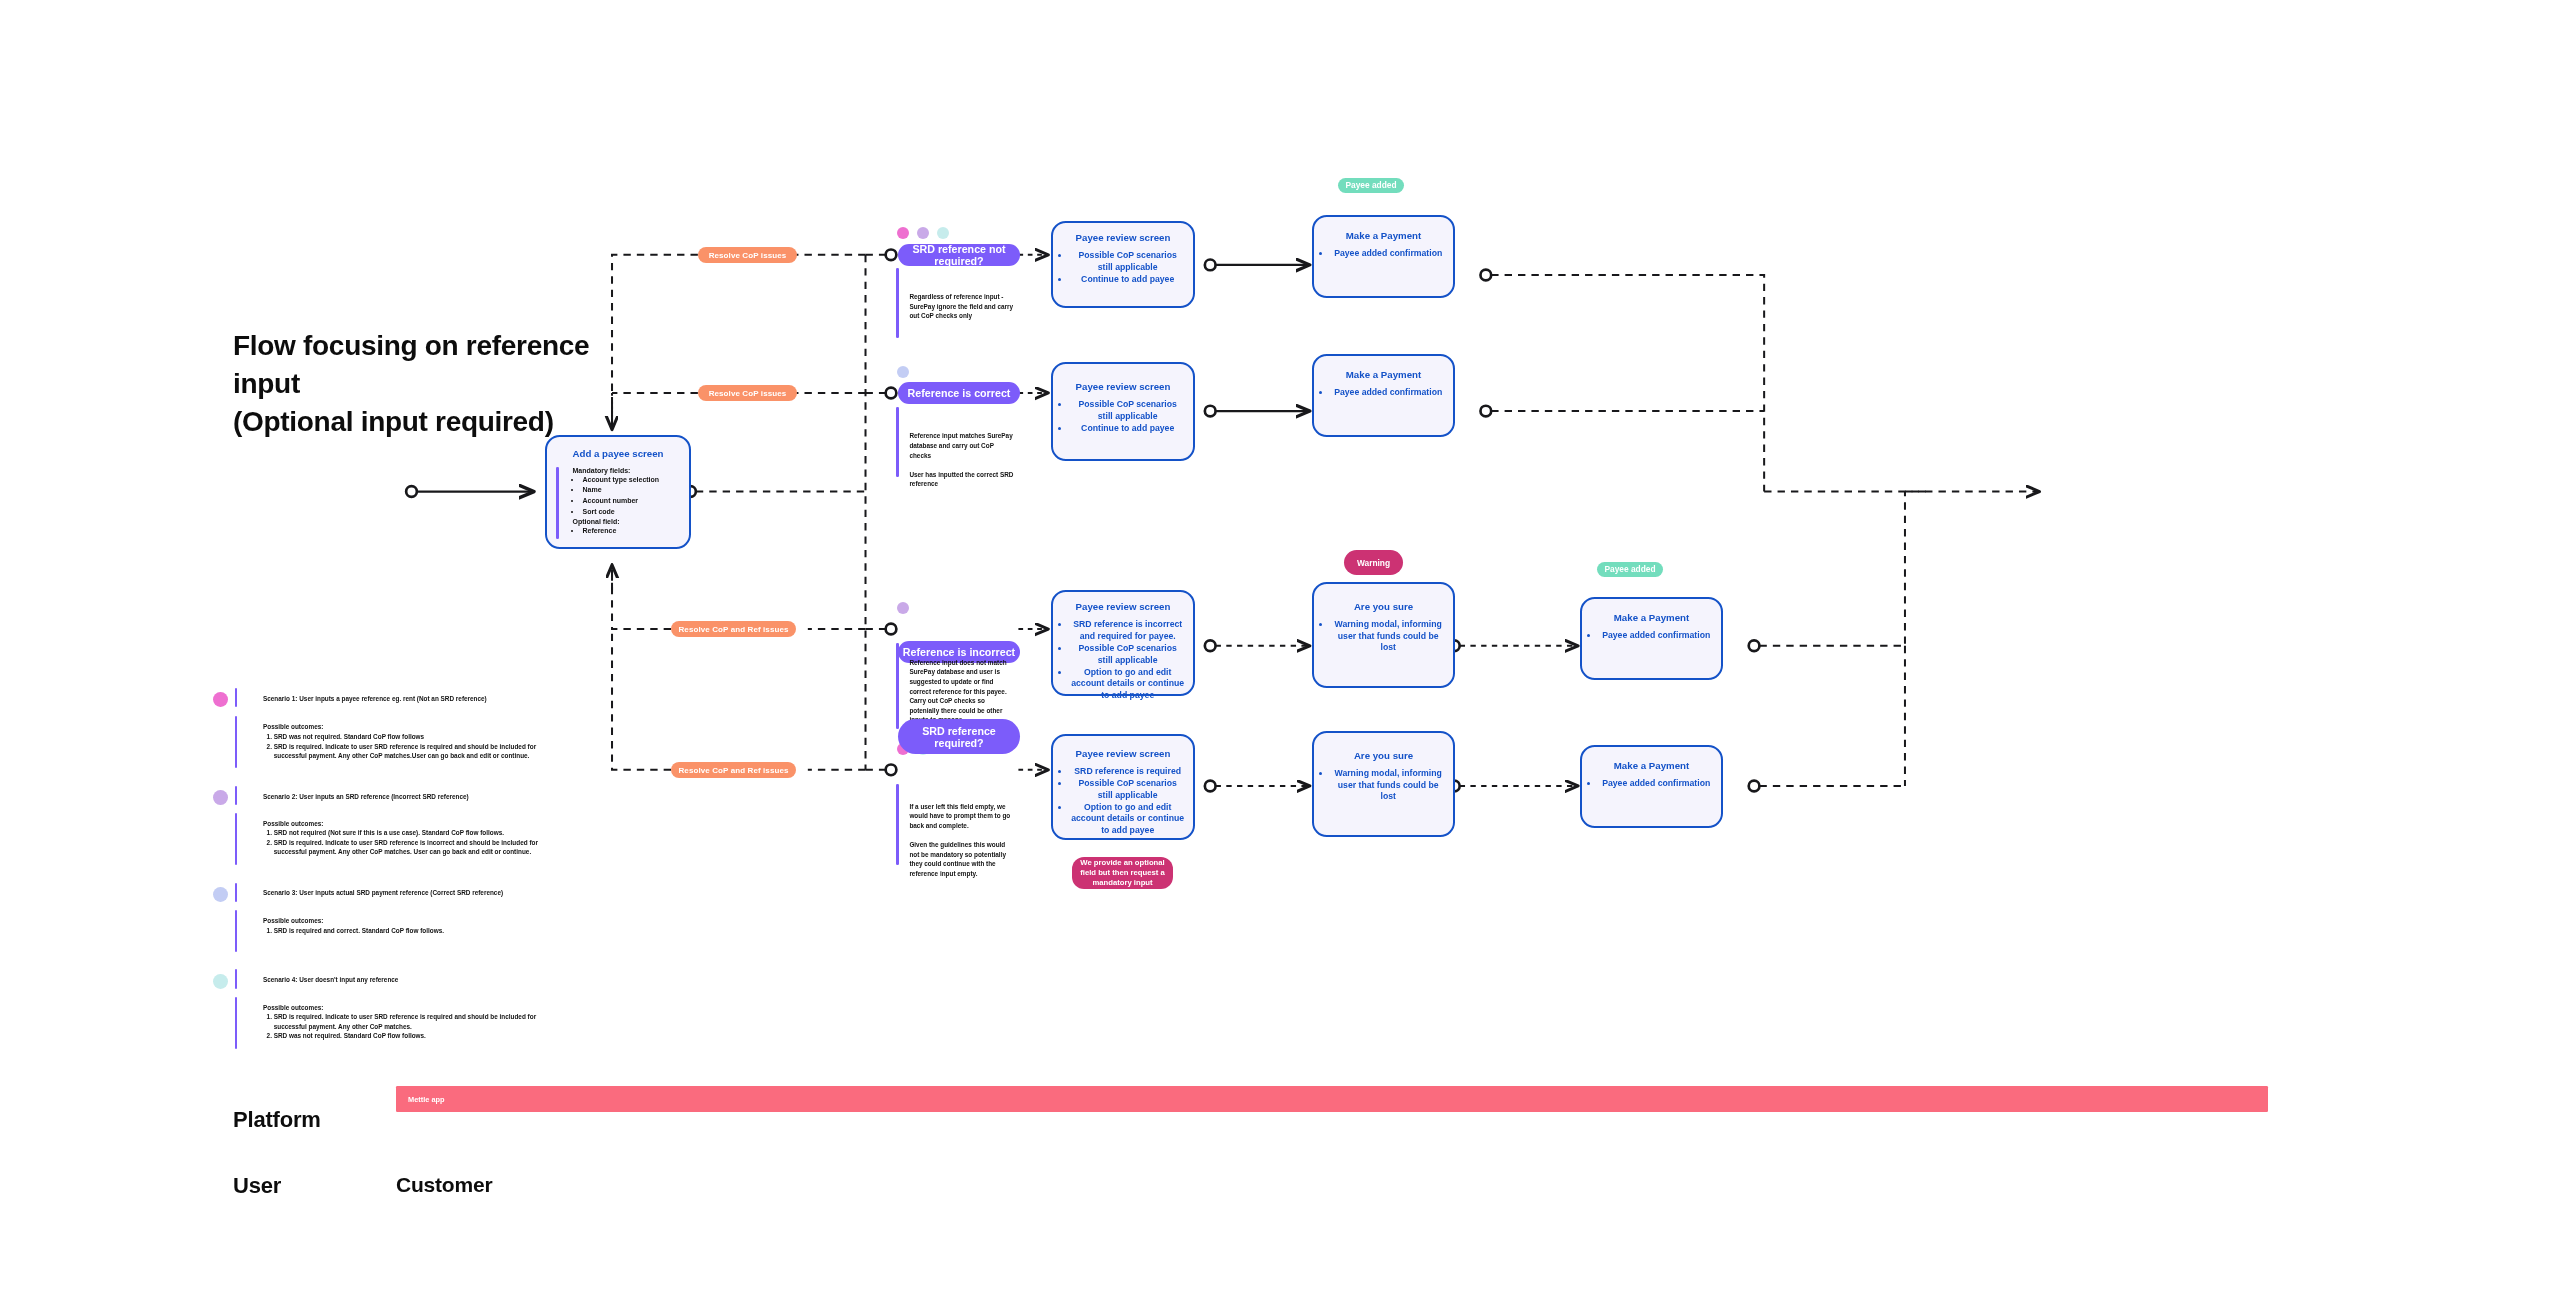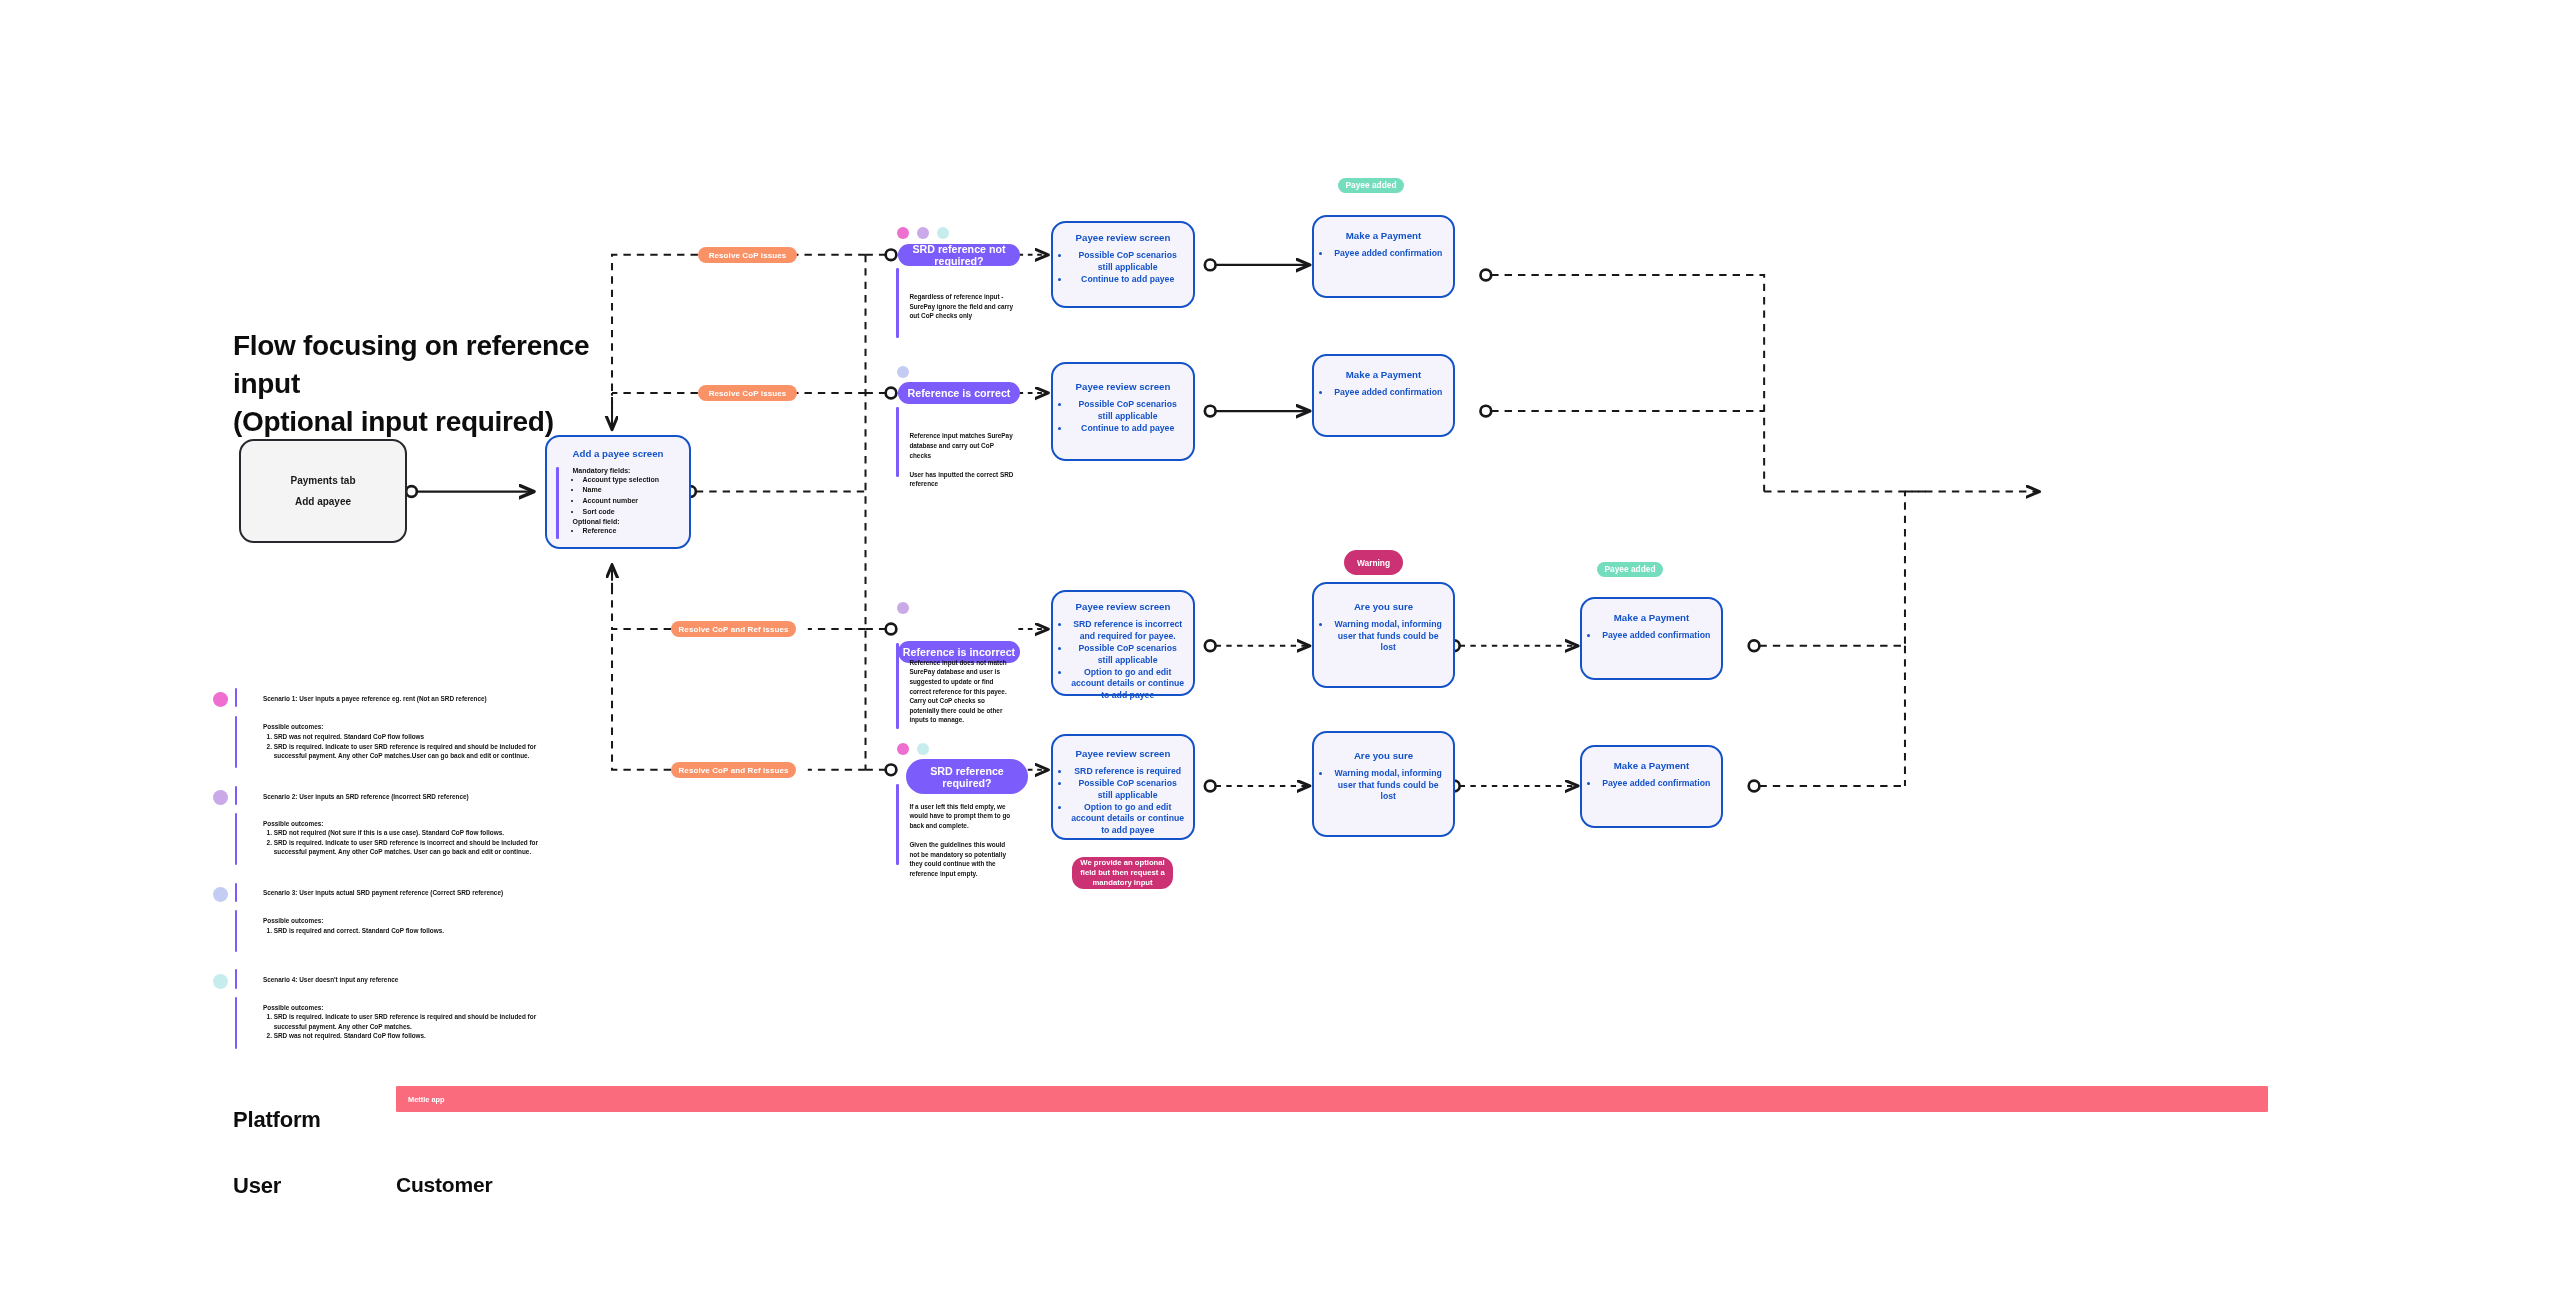--- a/index.html
+++ b/index.html
@@ -278,24 +278,20 @@
     <path d="M912,630 L912,640" stroke="#18181b" stroke-width="3" fill="none"></path>
     <line x1="912" y1="606" x2="912" y2="640" stroke="#18181b" stroke-width="3" stroke-dasharray="11 9" marker-end="url(#arr)"></line>
     <line x1="912" y1="880" x2="912" y2="843" stroke="#18181b" stroke-width="3" stroke-dasharray="11 9" marker-end="url(#arr)"></line>
   </svg>
 
   <div class="abs" id="flow-title">
     <span>Flow focusing on reference input</span>
     <span class="l2">(Optional input required)</span>
   </div>
 
-  <div class="abs node-grey" style="left:239px; top:439px; width:168px; height:104px; display:flex; flex-direction:column; justify-content:center; gap:9.4px;">
-    <div class="node-line">Payments tab</div>
-    <div class="node-line">Add apayee</div>
-  </div>
 
   <div class="abs node-blue" style="left:545px; top:435px; width:146px; height:114px; padding:10.7px 0 0 0;">
     <div class="n-title">Add a payee screen</div>
     <div class="payee-screen-body">
       <div class="purple-rule" style="height:72px;"></div>
       <div class="payee-fields">
         <div class="hdr">Mandatory fields:</div>
         <ul>
           <li>Account type selection</li>
           <li>Name</li>
@@ -421,21 +417,21 @@
   <div class="abs node-blue" style="left:1580px; top:597px; width:143px; height:83px; padding:13.4px 0 0 0;">
     <div class="n-title">Make a Payment</div>
     <ul>
       <li>Payee added confirmation</li>
     </ul>
   </div>
 
   <div class="abs dot dot-pink" style="left:897px; top:743px; width:12px; height:12px;"></div>
   <div class="abs dot dot-mint" style="left:917px; top:743px; width:12px; height:12px;"></div>
 
-  <div class="abs pill pill-purple" style="left:898px; top:759px; width:122px; height:35px;margin-left:8px;">
+  <div class="abs pill pill-purple" style="left:898px; top:719px; width:122px; height:35px;">
     <span>SRD reference required?</span>
   </div>
   <div class="abs annot" style="left:896px; top:784px; width:121px;">
     <div class="purple-rule" style="height:81px;"></div>
     <div class="txt" style="width:107px; margin-top:8px; white-space:pre-line;">
       <p>If a user left this field empty, we would have to prompt them to go back and complete.
 
 Given the guidelines this would not be mandatory so potentially they could continue with the reference input empty.</p>
     </div>
   </div>

